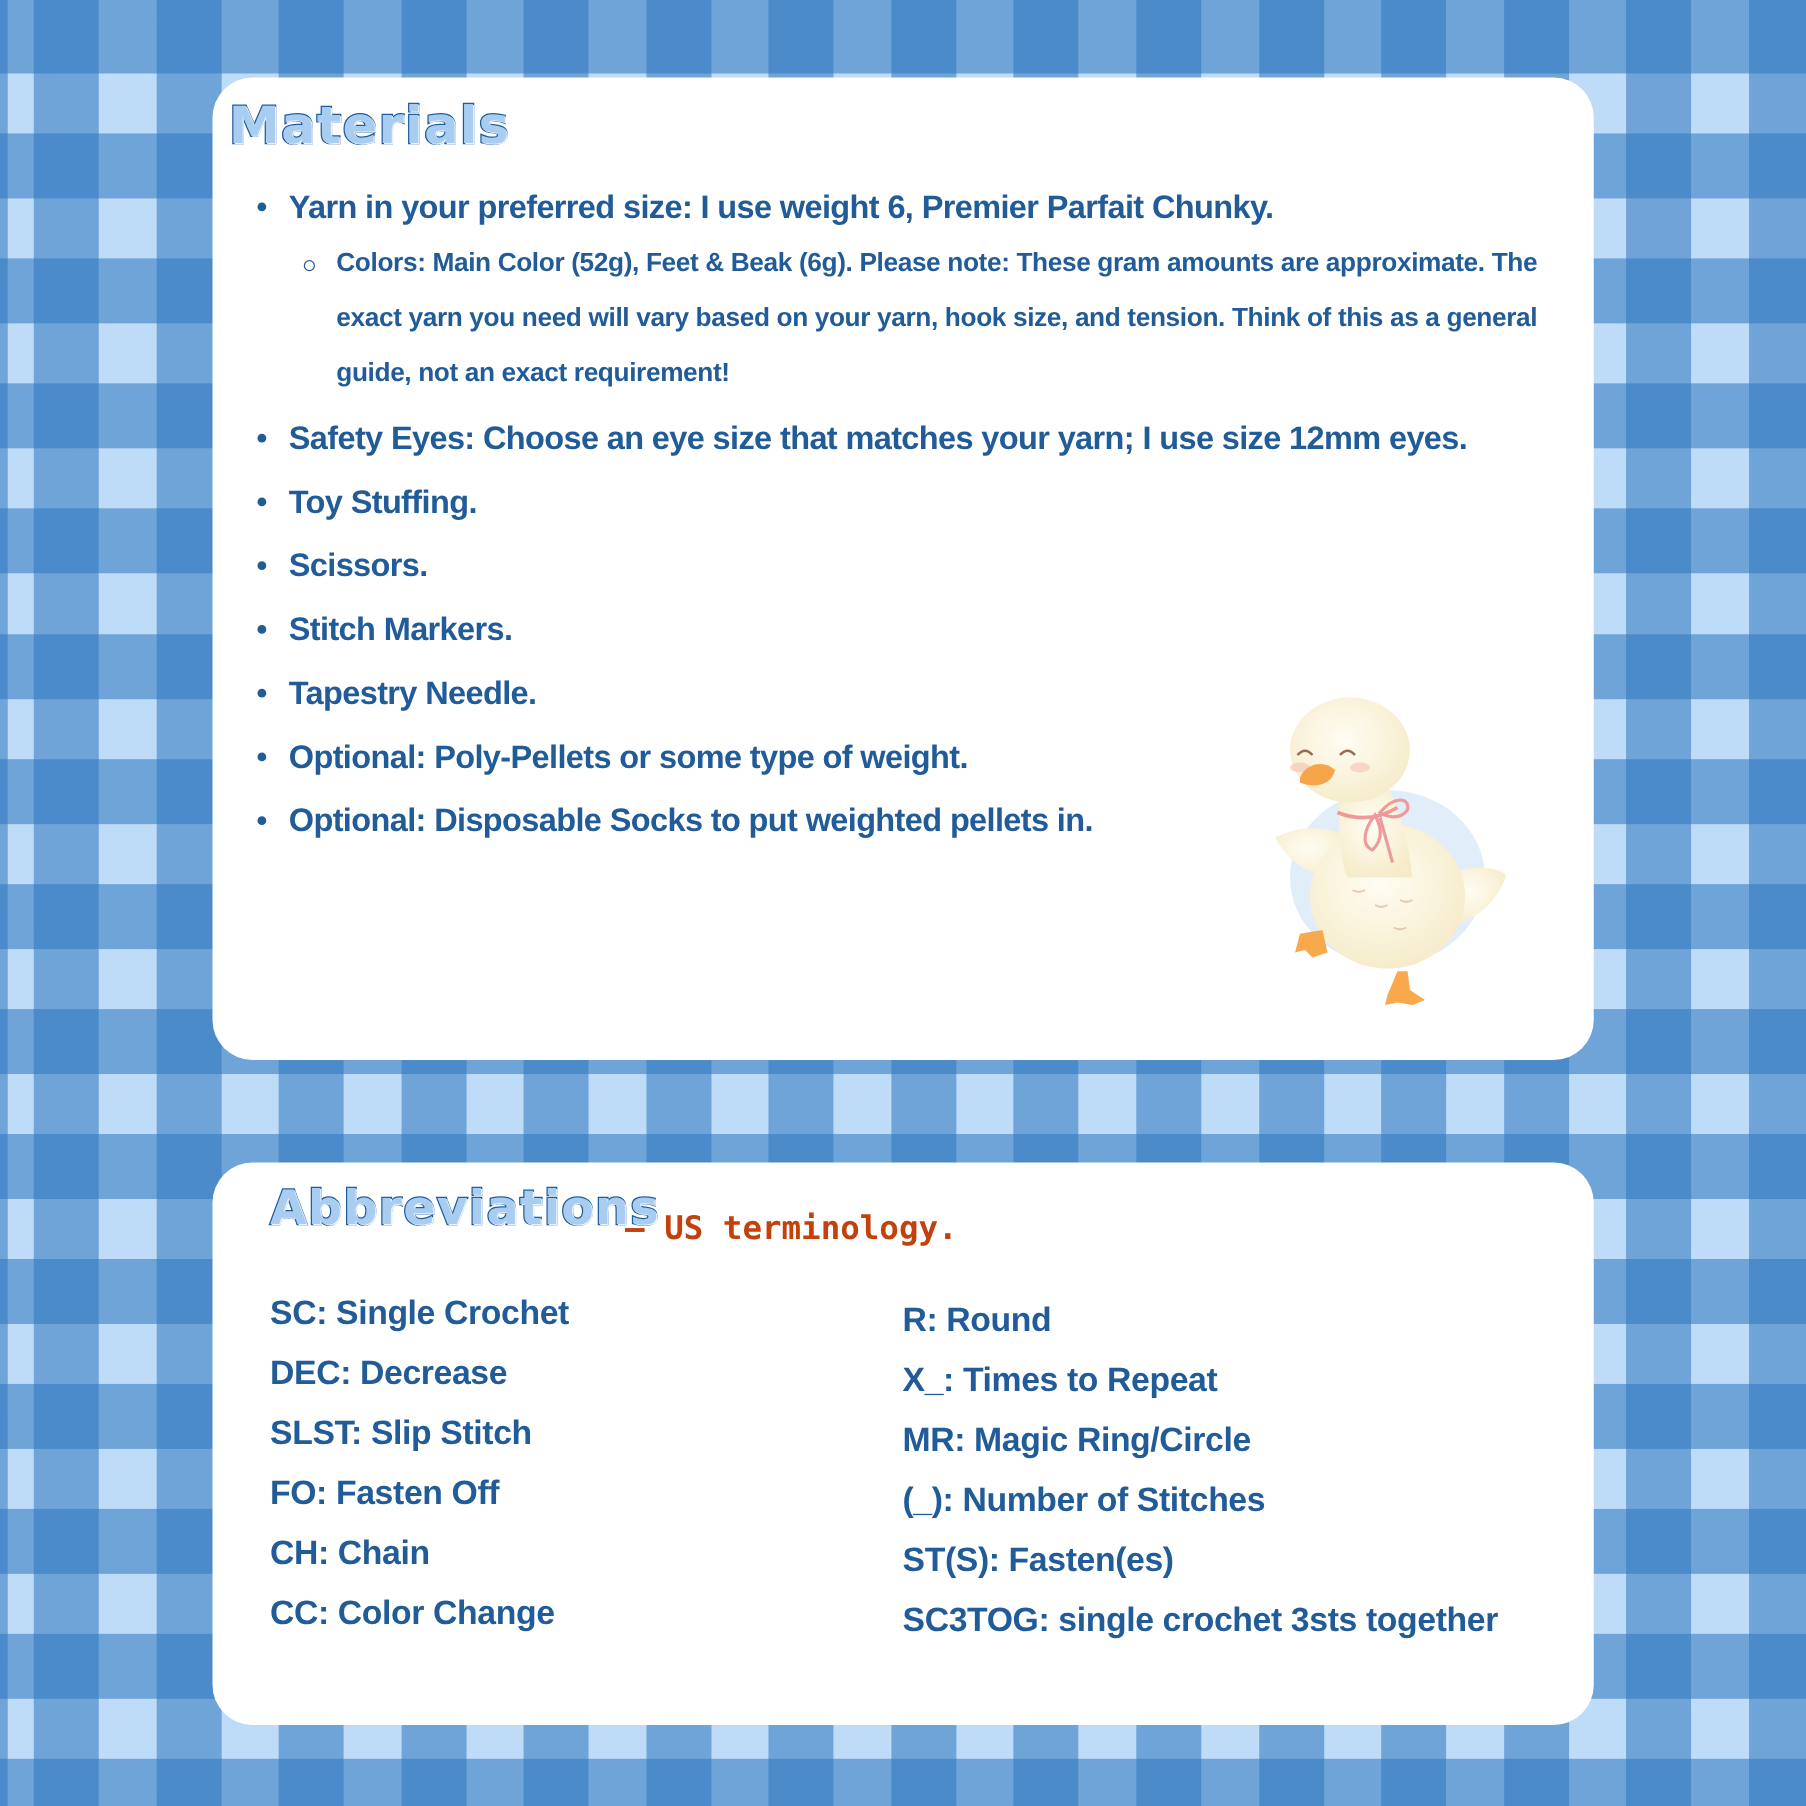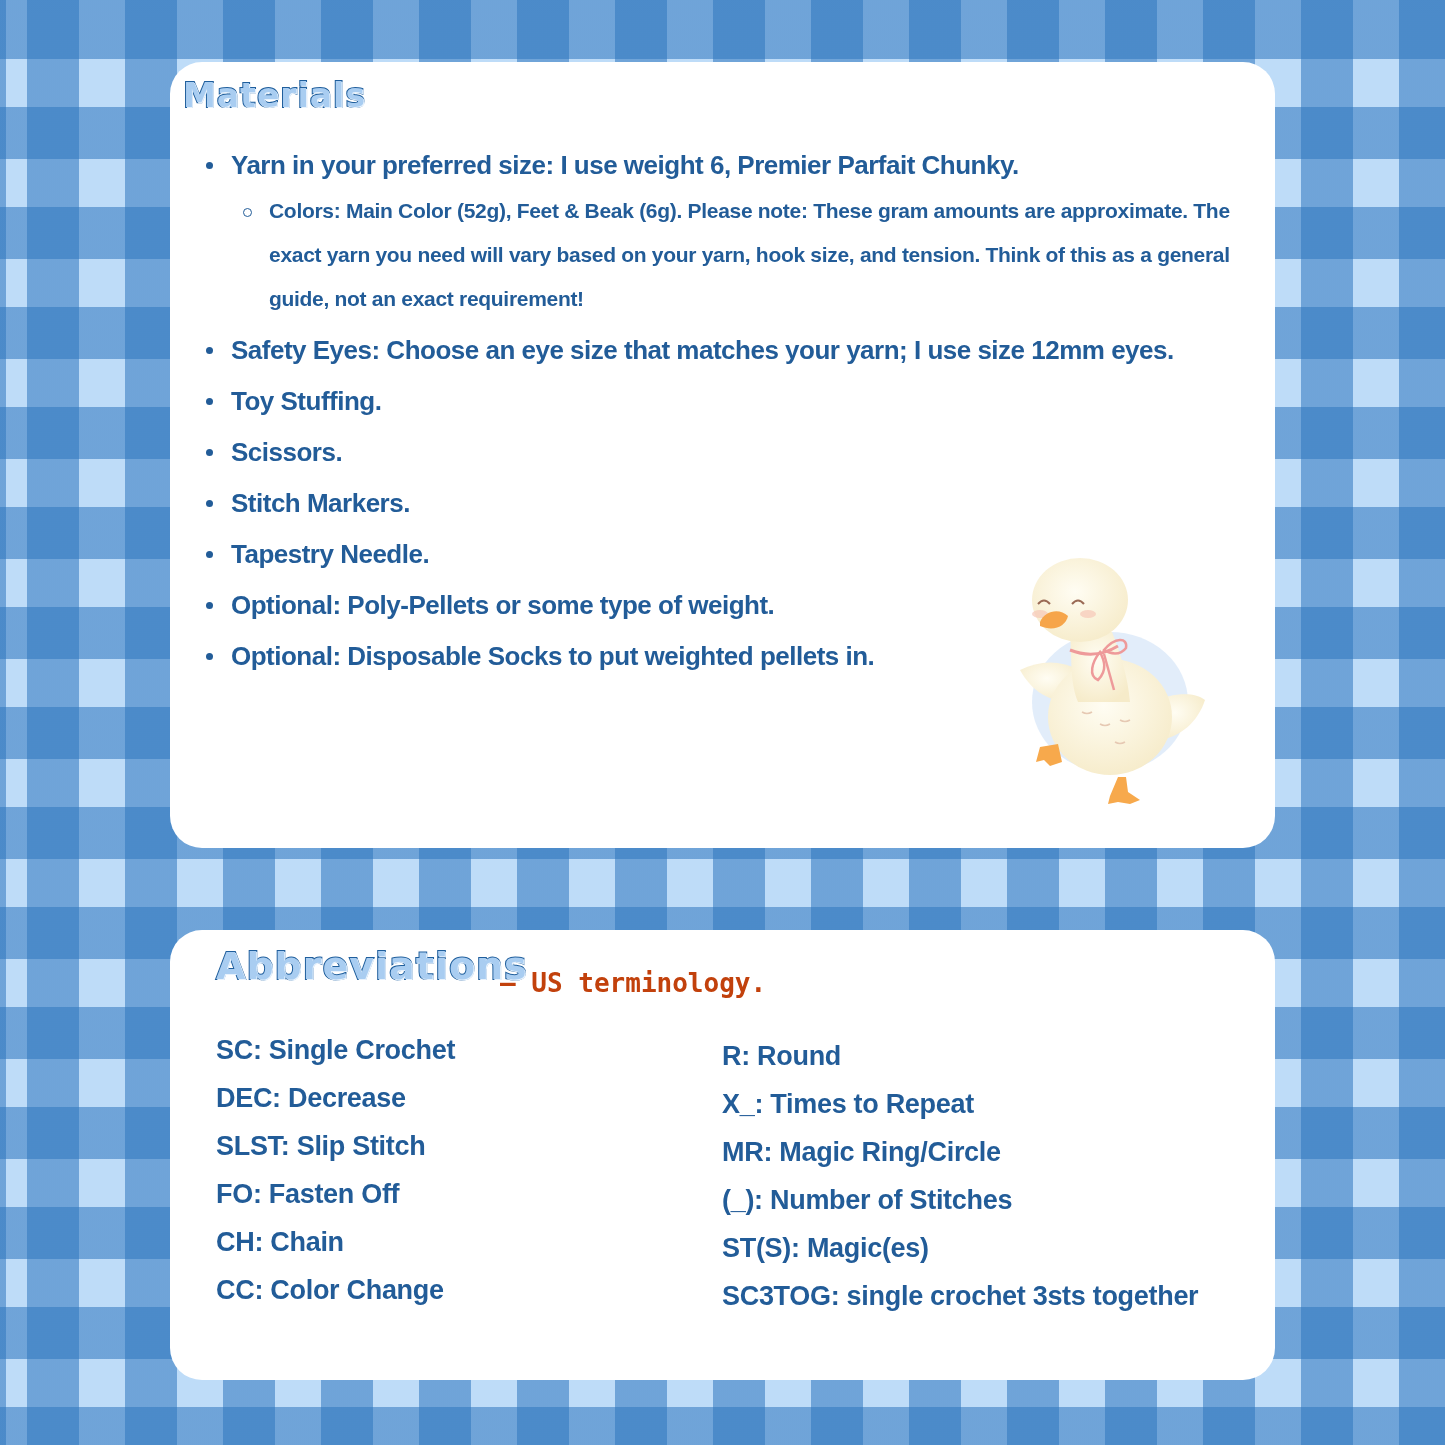--- a/index.html
+++ b/index.html
@@ -26,21 +26,21 @@
   .bubble-title {
     position: absolute;
     font-family: "DejaVu Sans", sans-serif;
     font-weight: bold;
     color: #a9cdf1;
     -webkit-text-stroke: 2px #1f5e9c;
     paint-order: stroke fill;
     letter-spacing: 1px;
     text-shadow: 1px 1px 0 #e7f2fd;
   }
-  .card-materials .bubble-title { left: 13px; top: 14px; font-size: 33px; }
+  .card-materials .bubble-title { left: 13px; top: 14px; font-size: 41px; }
   .card-abbrev .bubble-title { left: 22px; top: 14px; font-size: 38px; margin-left: 24px; }
 
   .subtitle {
     position: absolute;
     left: 330px; top: 38px;
     font-family: "DejaVu Sans Mono", monospace;
     font-weight: bold;
     font-size: 26px;
     color: #c2410c;
   }
@@ -167,16 +167,16 @@
     <li class="abbr-item text">FO: Fasten Off</li>
     <li class="abbr-item text">CH: Chain</li>
     <li class="abbr-item text">CC: Color Change</li>
   </ul>
 
   <ul class="abbr-col right">
     <li class="abbr-item text">R: Round</li>
     <li class="abbr-item text">X_: Times to Repeat</li>
     <li class="abbr-item text">MR: Magic Ring/Circle</li>
     <li class="abbr-item text">(_): Number of Stitches</li>
-    <li class="abbr-item text">ST(S): Magic(es)</li>
+    <li class="abbr-item text">ST(S): Fasten(es)</li>
     <li class="abbr-item text">SC3TOG: single crochet 3sts together</li>
   </ul>
 </section>
 
 </body></html>

